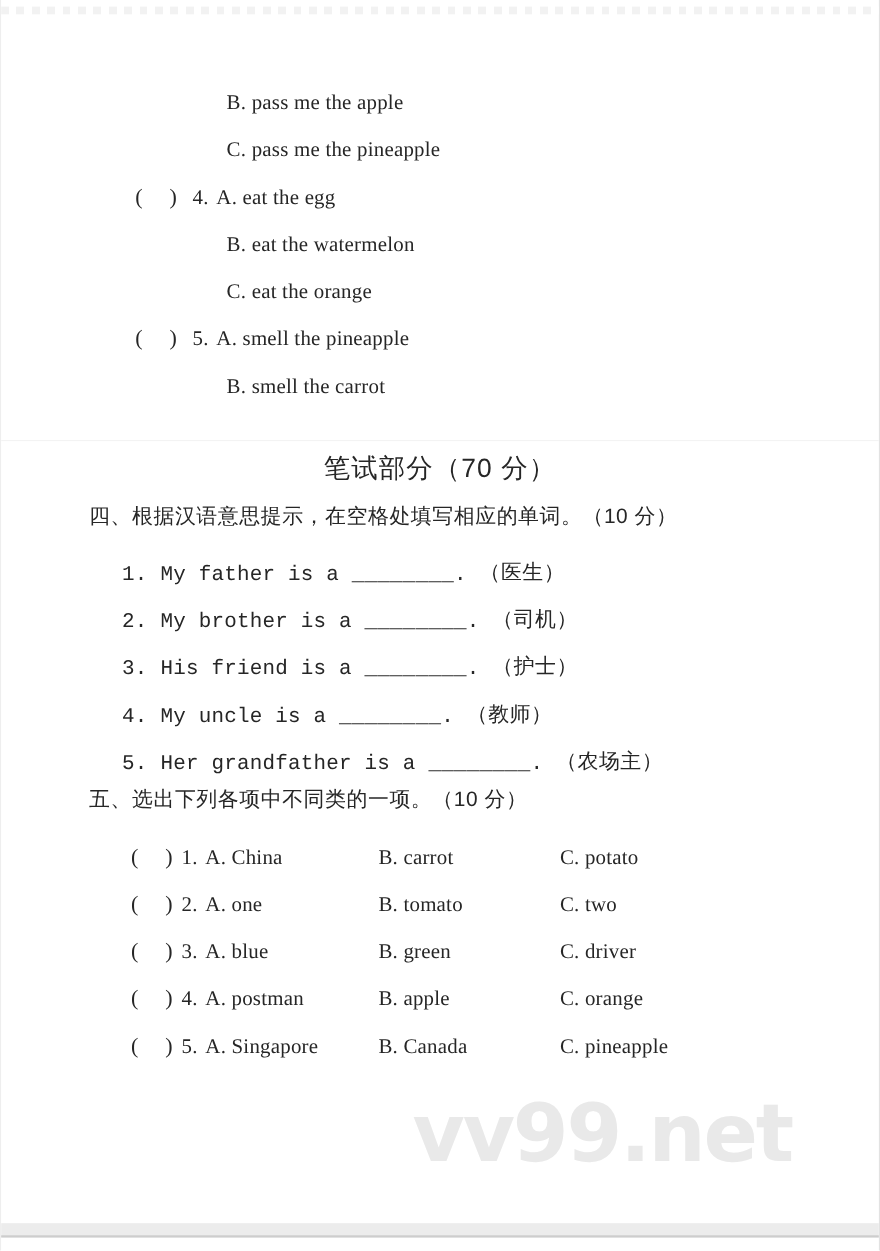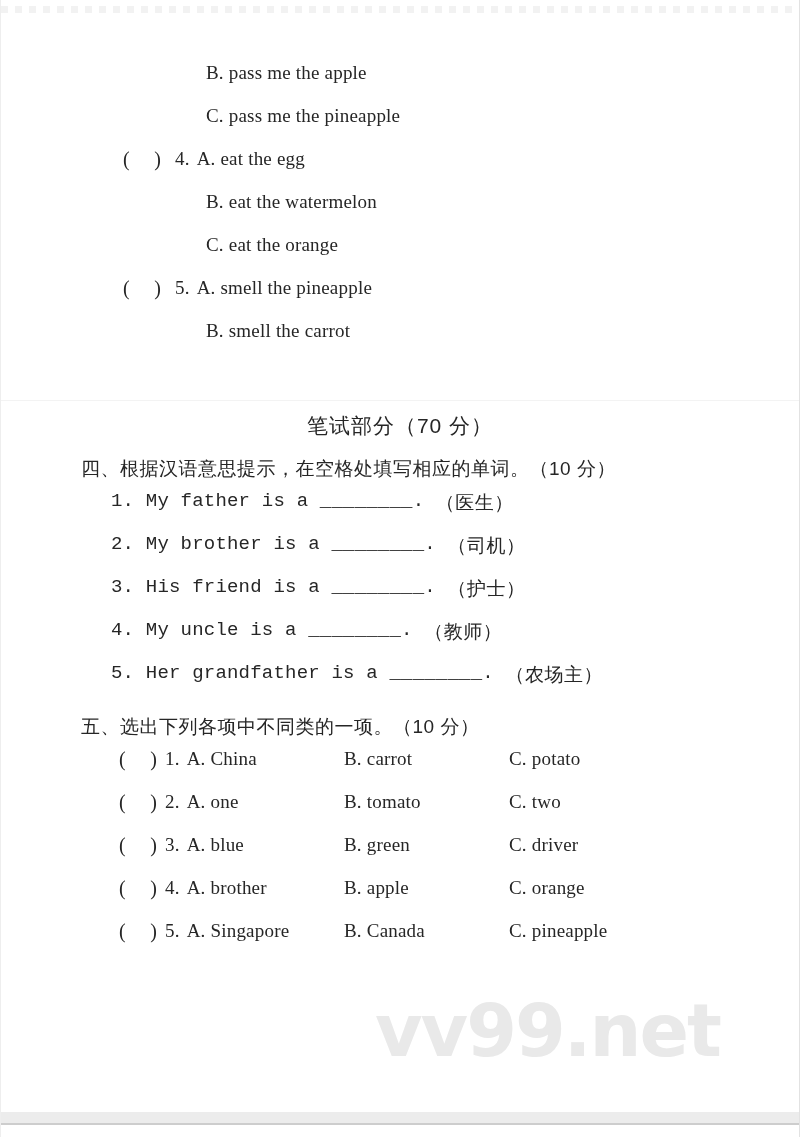--- a/index.html
+++ b/index.html
@@ -20,39 +20,39 @@
     background: repeating-linear-gradient(90deg, #f2f2f2 0 7px, #ffffff 7px 14px);
   }
   .faint-line {
     position: absolute; top: 400px; left: 0; right: 0; height: 1px;
     background: #f3f3f3;
   }
   .content { position: relative; z-index: 1; padding-top: 62px; }
   .line {
     height: 43px;
     display: flex;
-    align-items: flex-start;
+    align-items: flex-end;
     font-size: 19px;
     letter-spacing: 0.2px;
     white-space: pre;
   }
   .opt-line  { padding-left: 205px; }
   .q-line    { padding-left: 122px; }
   .bracket {
     display: inline-flex;
     width: 38px;
     justify-content: space-between;
     font-size: 20px;
   }
   .q-line .qnum { margin-left: 14px; margin-right: 7px; }
   .heading {
     margin: 41px 0 0 0;
     height: 43px;
     display: flex; align-items: center; justify-content: center;
-    font-size: 21px;
+    font-size: 24px;
     font-weight: 500;
     font-family: "Liberation Sans", sans-serif;
     letter-spacing: 1px;
   }
   .sec-title {
     height: 43px;
     display: flex; align-items: center;
     padding-left: 80px;
     font-size: 19px;
     font-weight: 500;
@@ -169,21 +169,21 @@
         <span class="colC">C. two</span>
       </div>
       <div class="line row5">
         <span class="bracket"><span>(</span><span>)</span></span>
         <span class="colA"><span class="qnum">3.</span><span>A. blue</span></span>
         <span class="colB">B. green</span>
         <span class="colC">C. driver</span>
       </div>
       <div class="line row5">
         <span class="bracket"><span>(</span><span>)</span></span>
-        <span class="colA"><span class="qnum">4.</span><span>A. brother</span></span>
+        <span class="colA"><span class="qnum">4.</span><span>A. postman</span></span>
         <span class="colB">B. apple</span>
         <span class="colC">C. orange</span>
       </div>
       <div class="line row5">
         <span class="bracket"><span>(</span><span>)</span></span>
         <span class="colA"><span class="qnum">5.</span><span>A. Singapore</span></span>
         <span class="colB">B. Canada</span>
         <span class="colC">C. pineapple</span>
       </div>
     </div>

